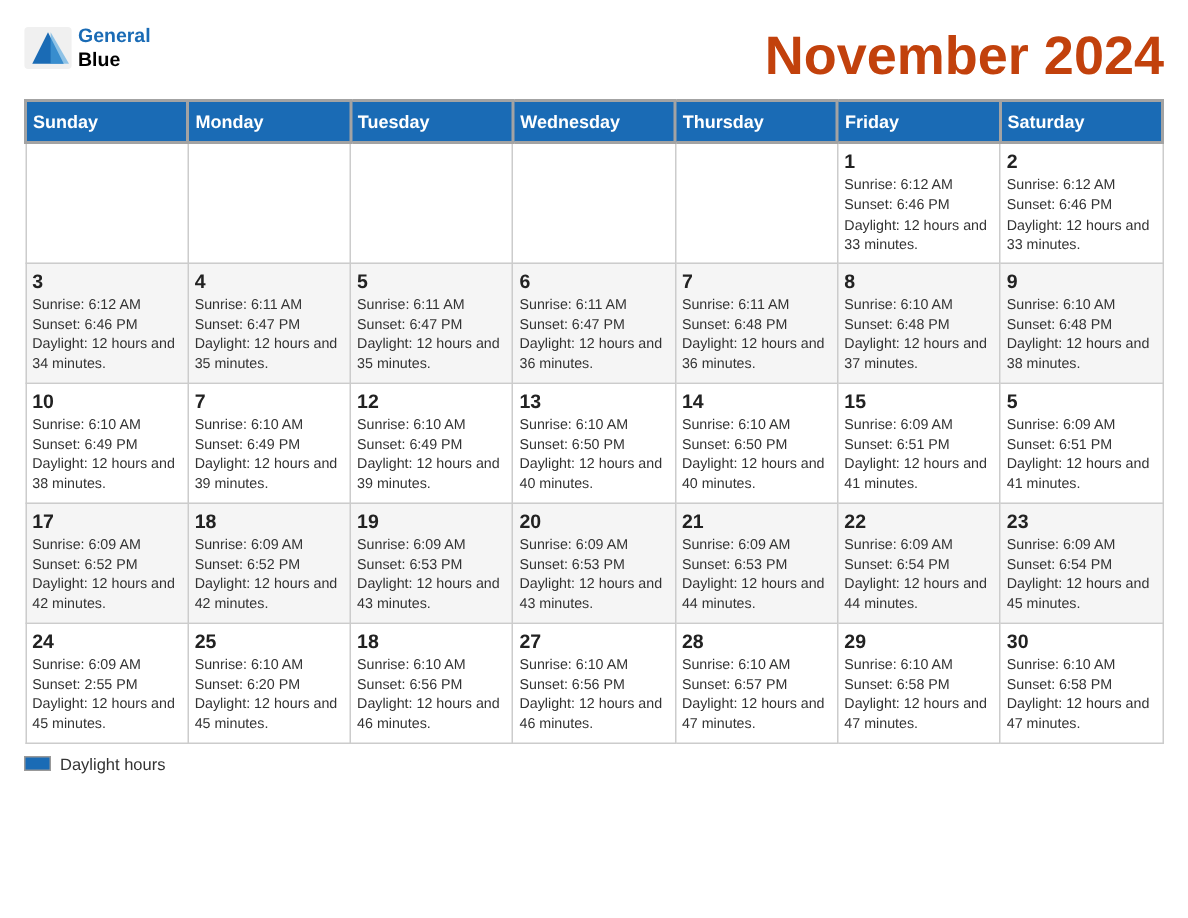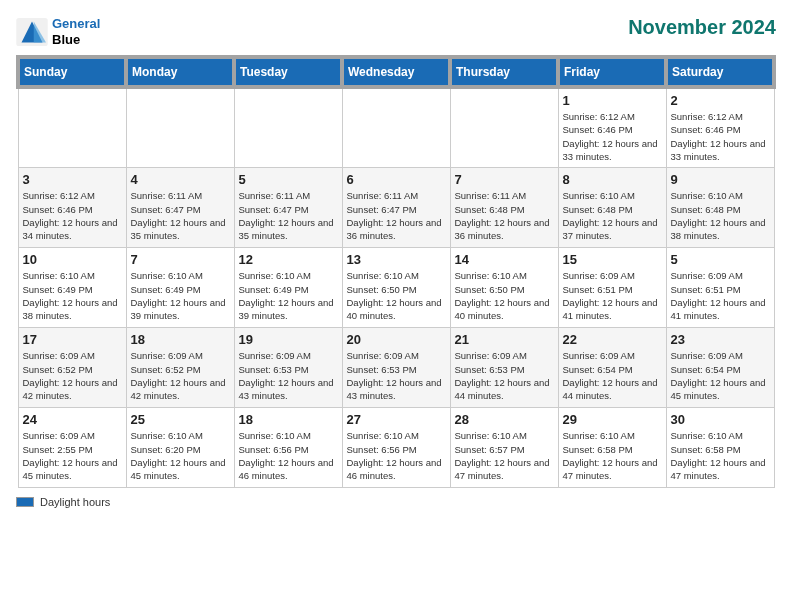--- a/index.html
+++ b/index.html
@@ -31,41 +31,41 @@
       color: #1a6bb5;
     }
     .logo-icon {
       width: 32px;
       height: 28px;
     }
     .title-area {
       text-align: right;
     }
     .month-title {
-      font-size: 20px;
+      font-size: 36px;
       font-weight: bold;
-      color: #0f766e;
+      color: #c2410c;
     }
     .location-title {
       font-size: 14px;
       color: #444;
     }
     .calendar-table {
       width: 100%;
       border-collapse: collapse;
       table-layout: fixed;
     }
     .calendar-table th {
       background: #1a6bb5;
       color: #fff;
       font-size: 12px;
       font-weight: bold;
       padding: 6px 4px;
       text-align: left;
-      border: 4px solid #a3a3a3;
+      border: 2px solid #a3a3a3;
     }
     .calendar-table td {
       vertical-align: top;
       border: 1px solid #ccc;
       padding: 4px;
       font-size: 10px;
       color: #333;
       height: 80px;
       background: #fff;
     }
@@ -79,21 +79,21 @@
       display: block;
       margin-bottom: 2px;
     }
     .day-info {
       font-size: 9.5px;
       line-height: 1.4;
       color: #333;
     }
     .legend {
       display: flex;
-      align-items: center;
+      align-items: flex-start;
       gap: 6px;
       margin-top: 8px;
       font-size: 11px;
       color: #333;
     }
     .legend-box {
       width: 18px;
       height: 10px;
       background: #1a6bb5;
       border: 1px solid #999;

